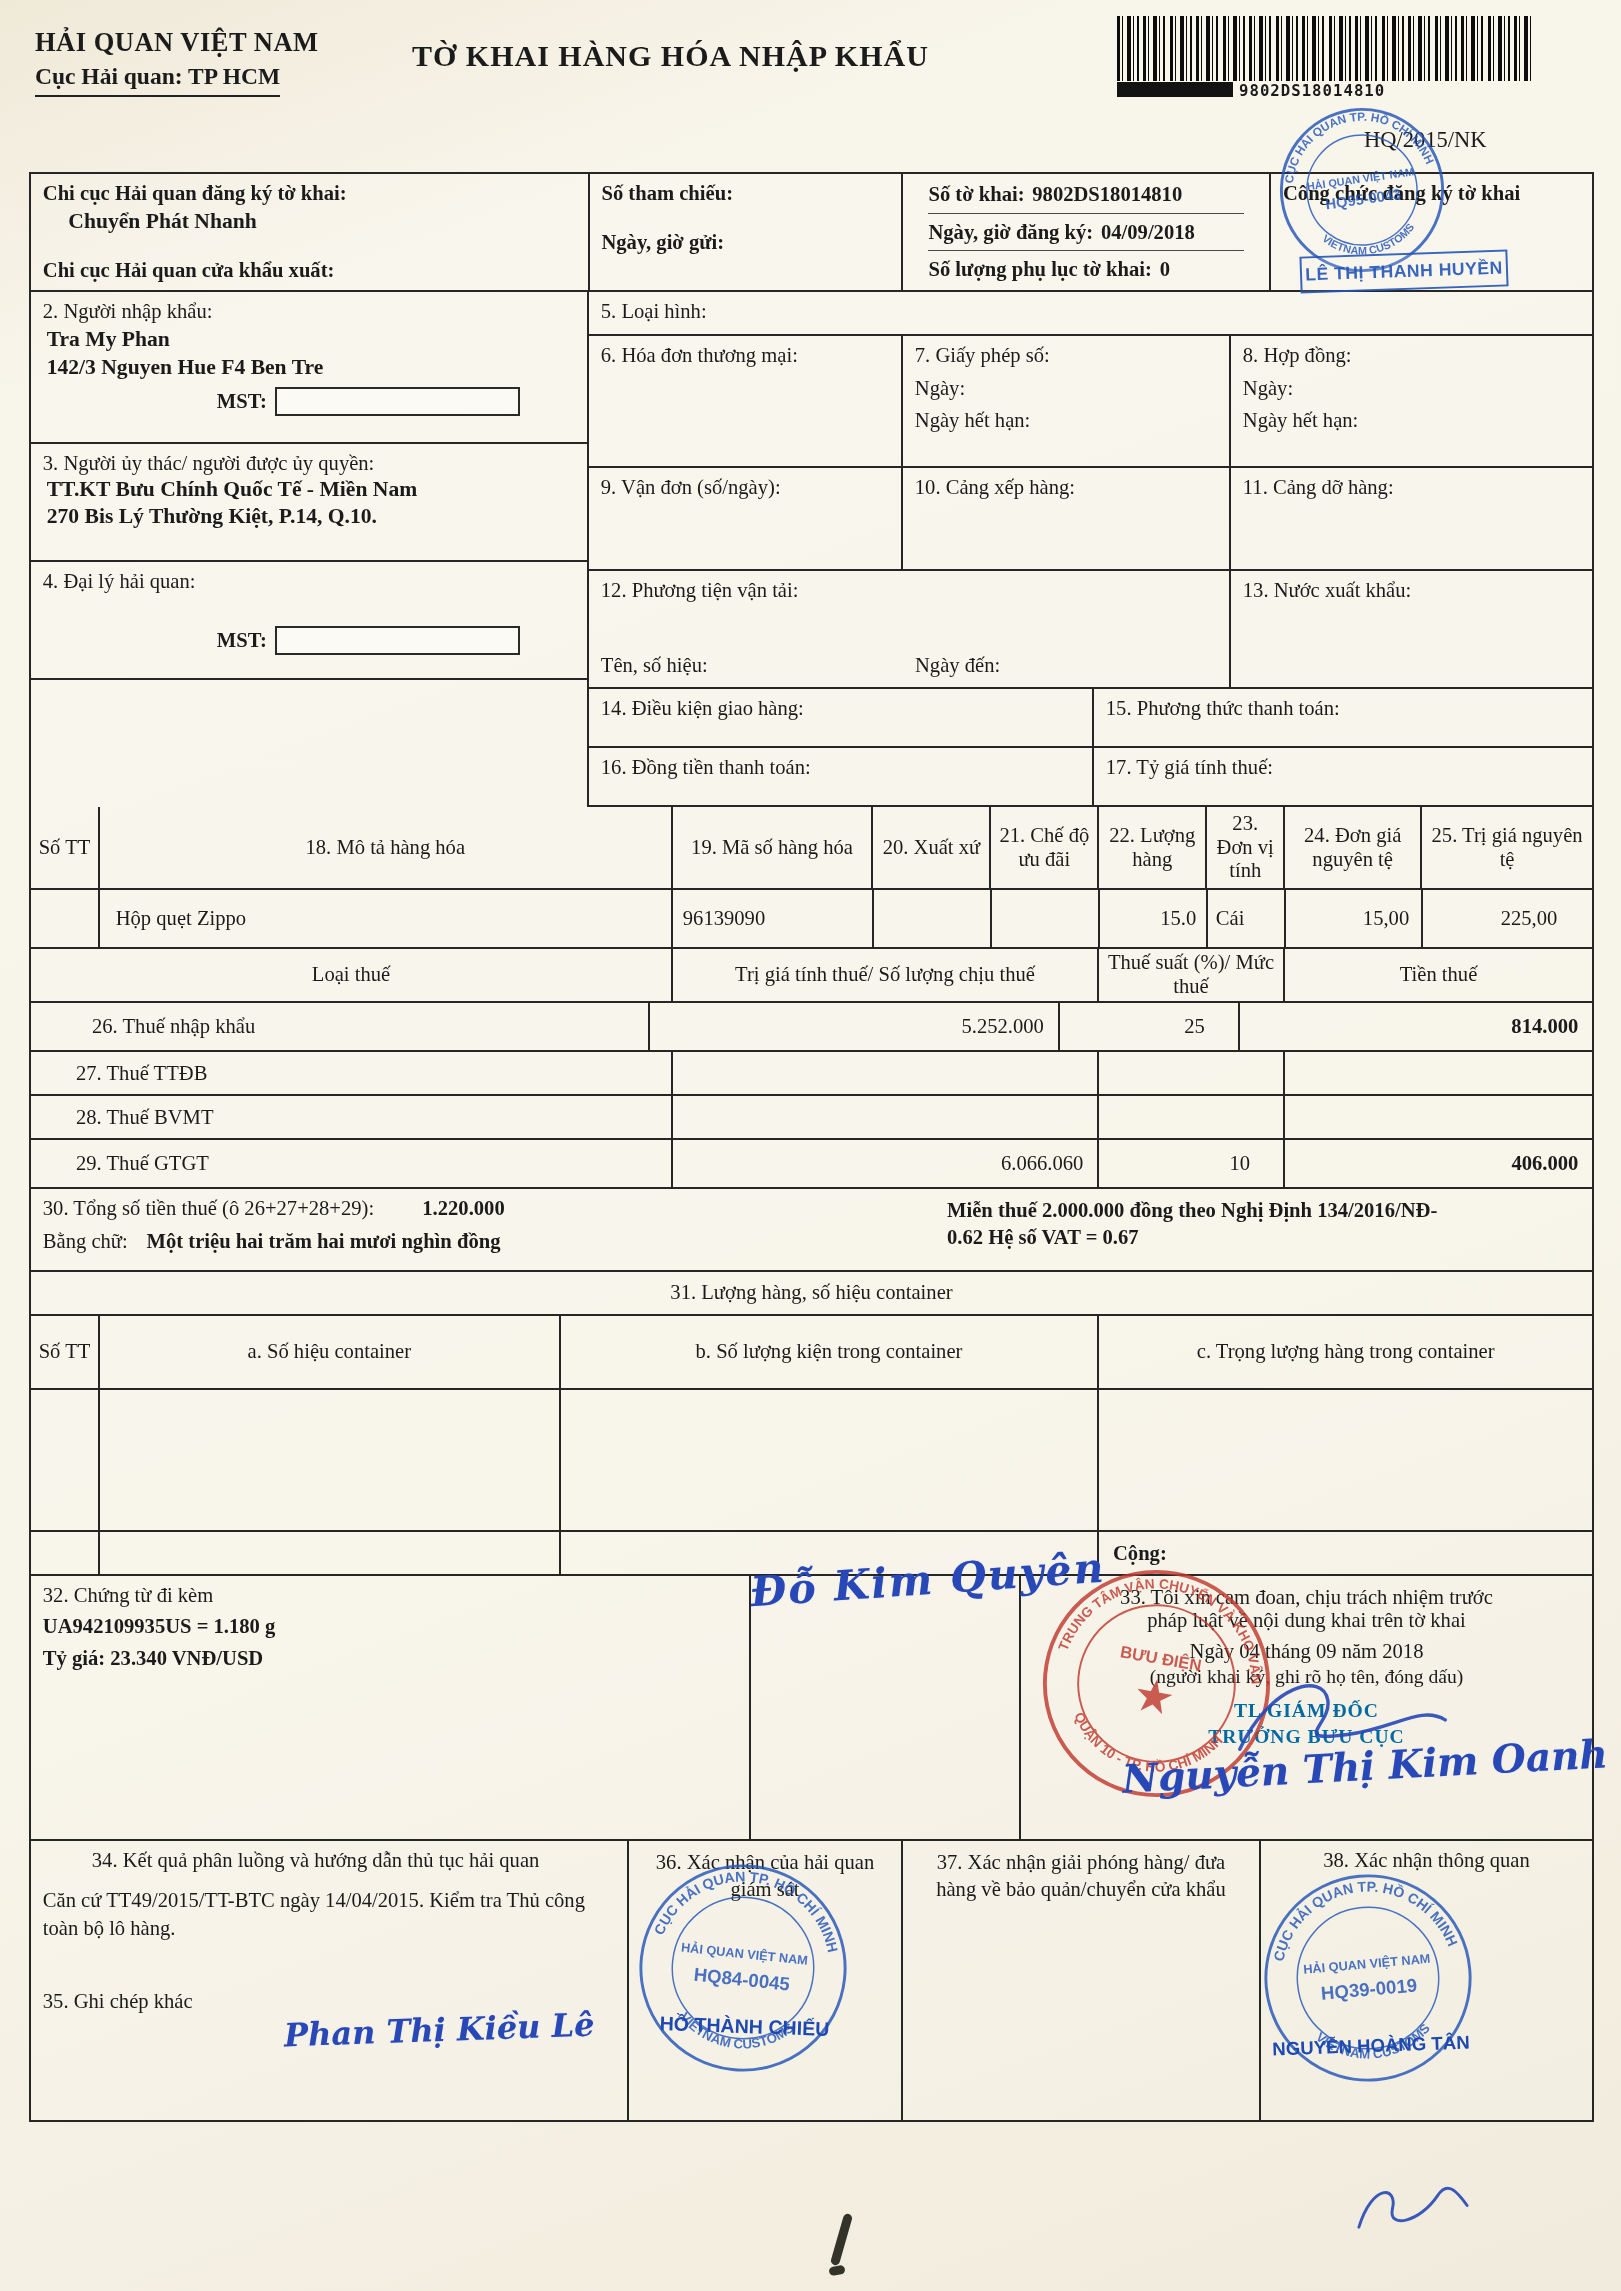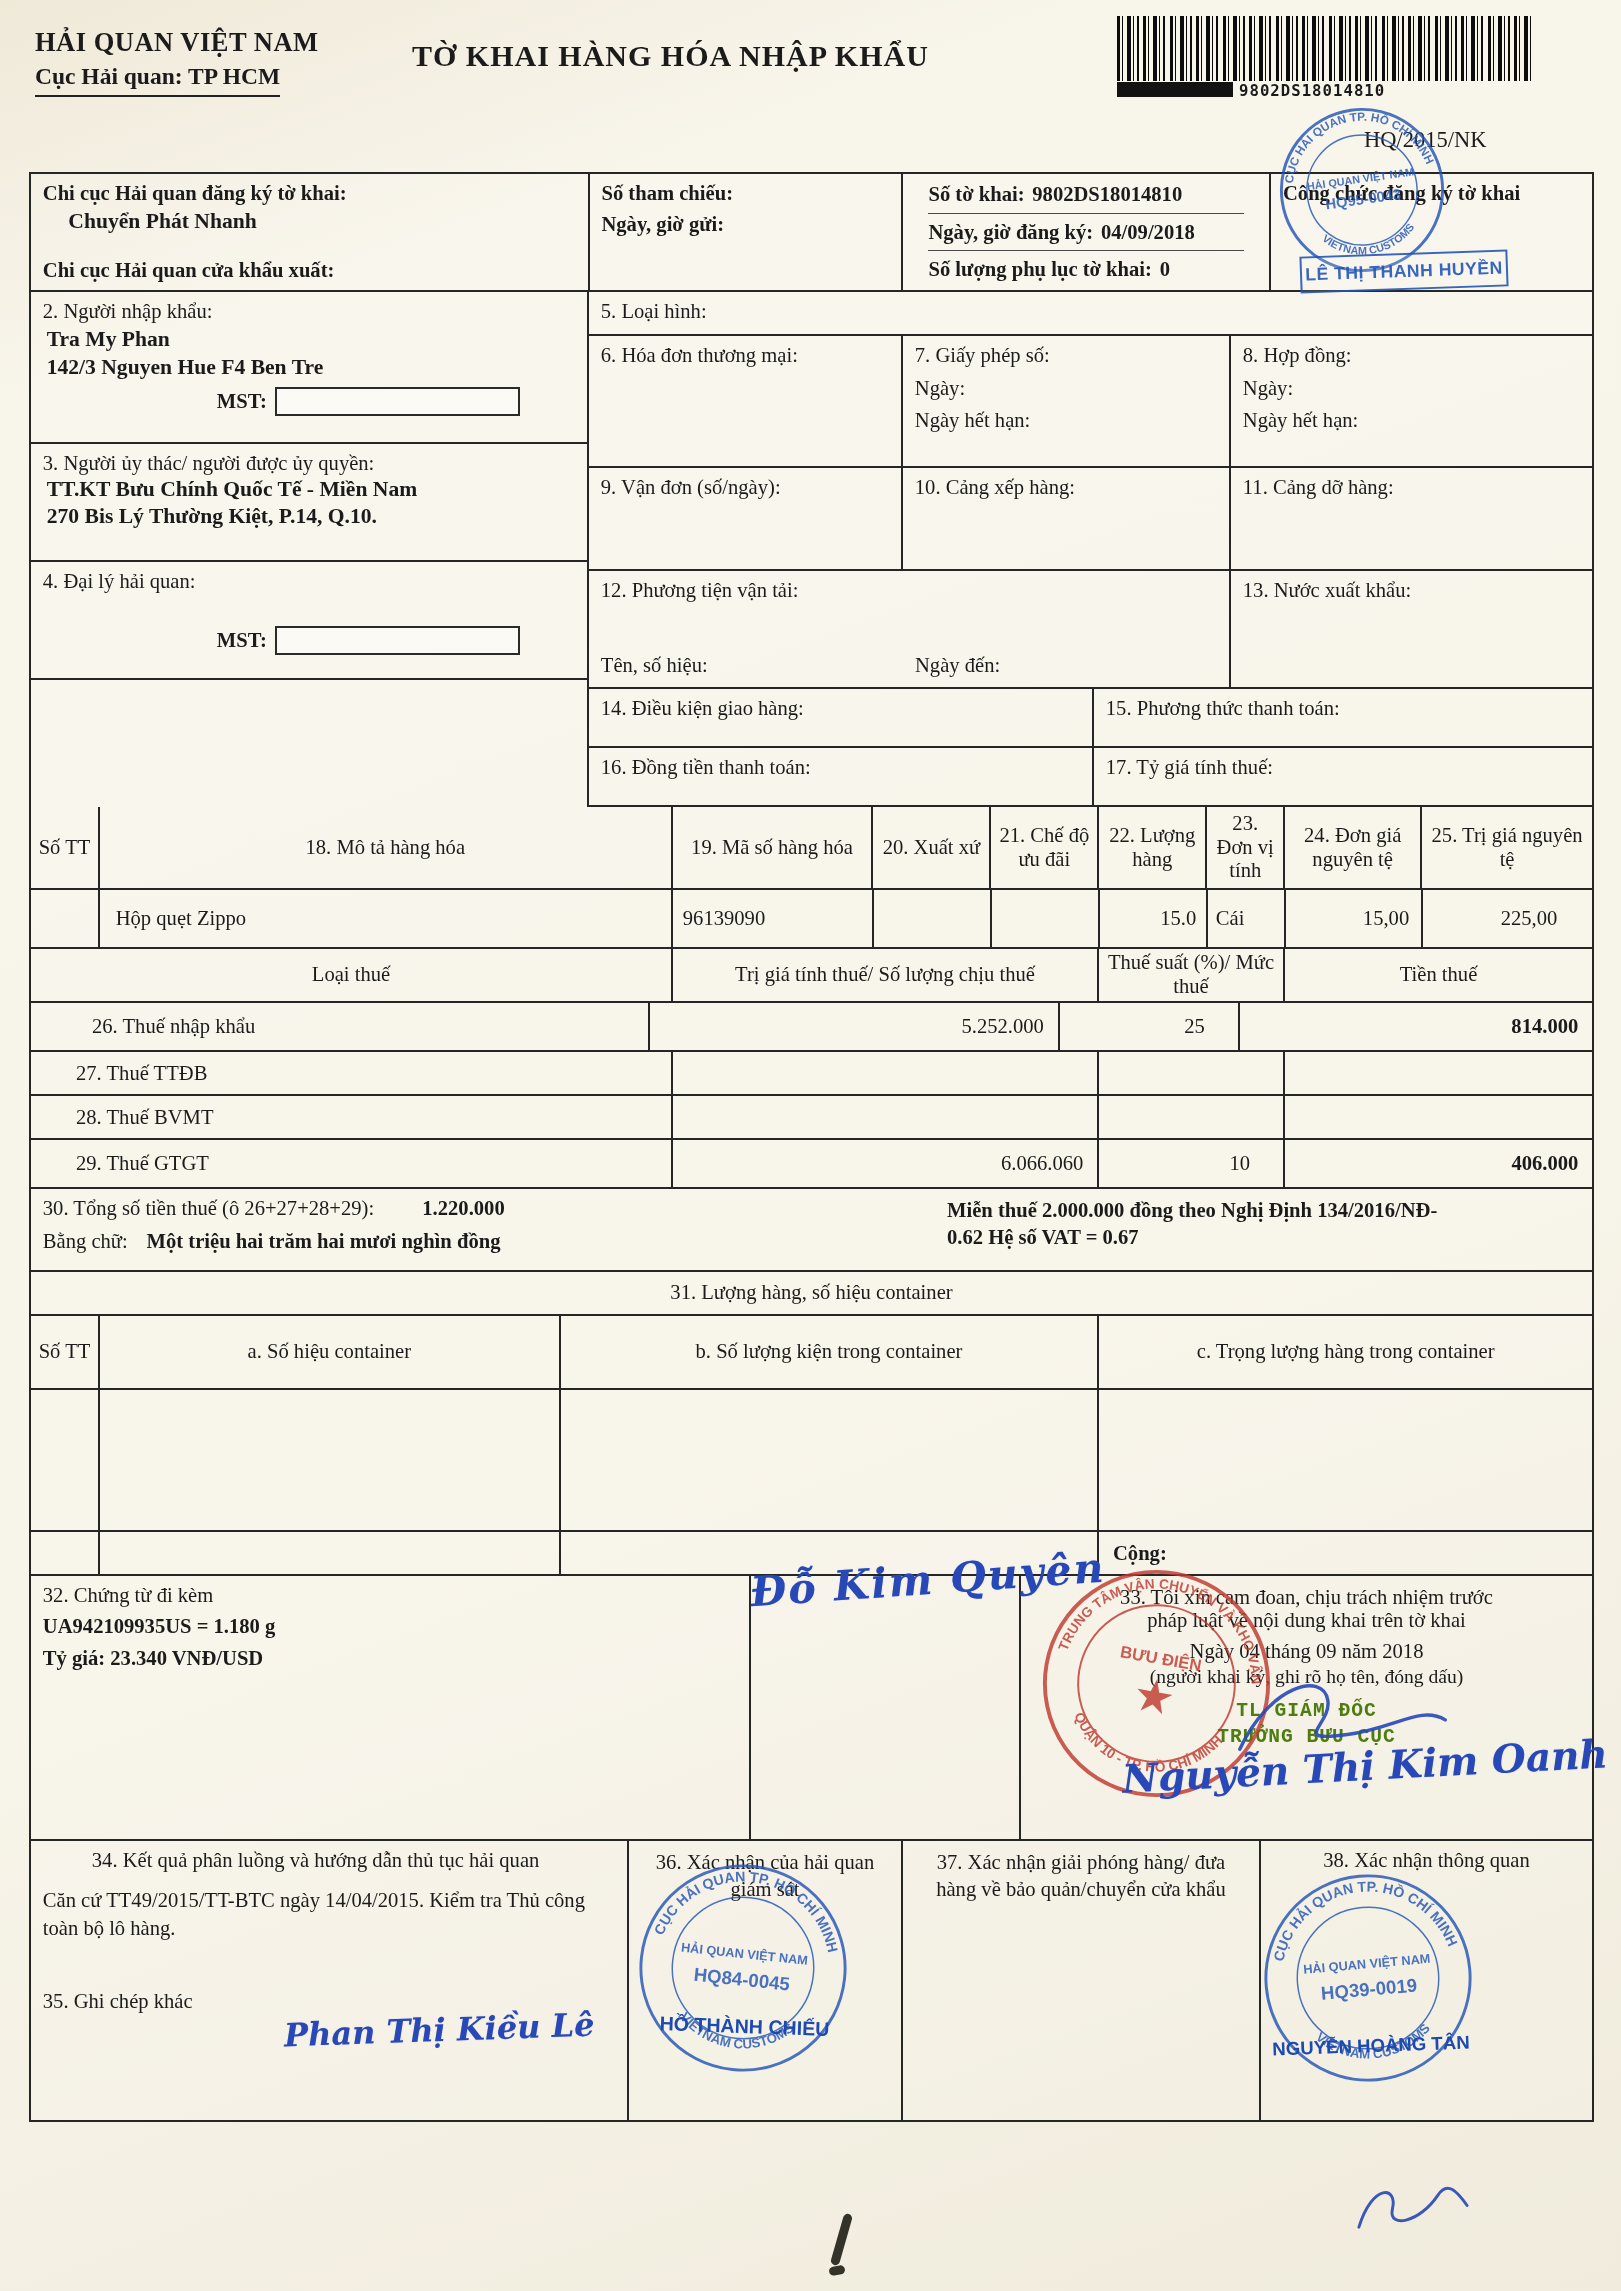--- a/index.html
+++ b/index.html
@@ -69,21 +69,21 @@
 
   .officer-plate {
     position:absolute; left:1300px; top:253px; width:208px; height:37px; z-index:7;
     border:2.9px solid #2456b8; color:#2456b8; background:rgba(248,245,235,.15);
     display:flex; align-items:center; justify-content:center;
     font-family:"Liberation Sans", sans-serif; font-weight:bold; font-size:17.6px; letter-spacing:0.5px;
     transform:rotate(-2deg); opacity:.9;
   }
   .stamp-name { position:absolute; z-index:7; font-family:"Liberation Sans", sans-serif; font-weight:bold; color:#1d49b0; text-align:center; }
   .sig { position:absolute; z-index:8; font-family:"DejaVu Serif", serif; font-style:italic; font-weight:bold; color:#2748b6; white-space:nowrap; text-shadow:0 0 1px rgba(39,72,182,.35); }
-  .red-line { color:#4d7c0f; font-family:Liberation Mono, monospace; font-weight:bold; letter-spacing:1px; }
+  .red-line { color:#0369a1; font-family:Liberation Serif, serif; font-weight:bold; letter-spacing:1px; }
   .ink-mark { position:absolute; z-index:4; background:#34332a; border-radius:4.9px; }
 </style>
 </head>
 <body>
 
 <div class="page">
 
   <div class="hdr-agency">HẢI QUAN VIỆT NAM</div>
   <div class="hdr-dept">
     <span>Cục Hải quan:</span>
@@ -98,21 +98,21 @@
   <div class="form">
 
     <div class="row" style="height:118px">
       <div class="cell" style="width:559px; display:flex; flex-direction:column;">
         <div class="b">Chi cục Hải quan đăng ký tờ khai:</div>
         <div class="val" style="margin:3.9px 0 0 25.5px">Chuyển Phát Nhanh</div>
         <div class="b" style="margin-top:auto">Chi cục Hải quan cửa khẩu xuất:</div>
       </div>
       <div class="cell" style="width:314px">
         <div class="b">Số tham chiếu:</div>
-        <div class="b" style="margin-top:8px">Ngày, giờ gửi:</div>
+        <div class="b" style="margin-top:26px">Ngày, giờ gửi:</div>
       </div>
       <div class="cell" style="width:368px; padding:2px 25px">
         <div class="subrows">
           <div class="sub">
             <span class="b">Số tờ khai:</span>
             <span class="b">9802DS18014810</span>
           </div>
           <div class="sub">
             <span class="b">Ngày, giờ đăng ký:</span>
             <span class="b">04/09/2018</span>

